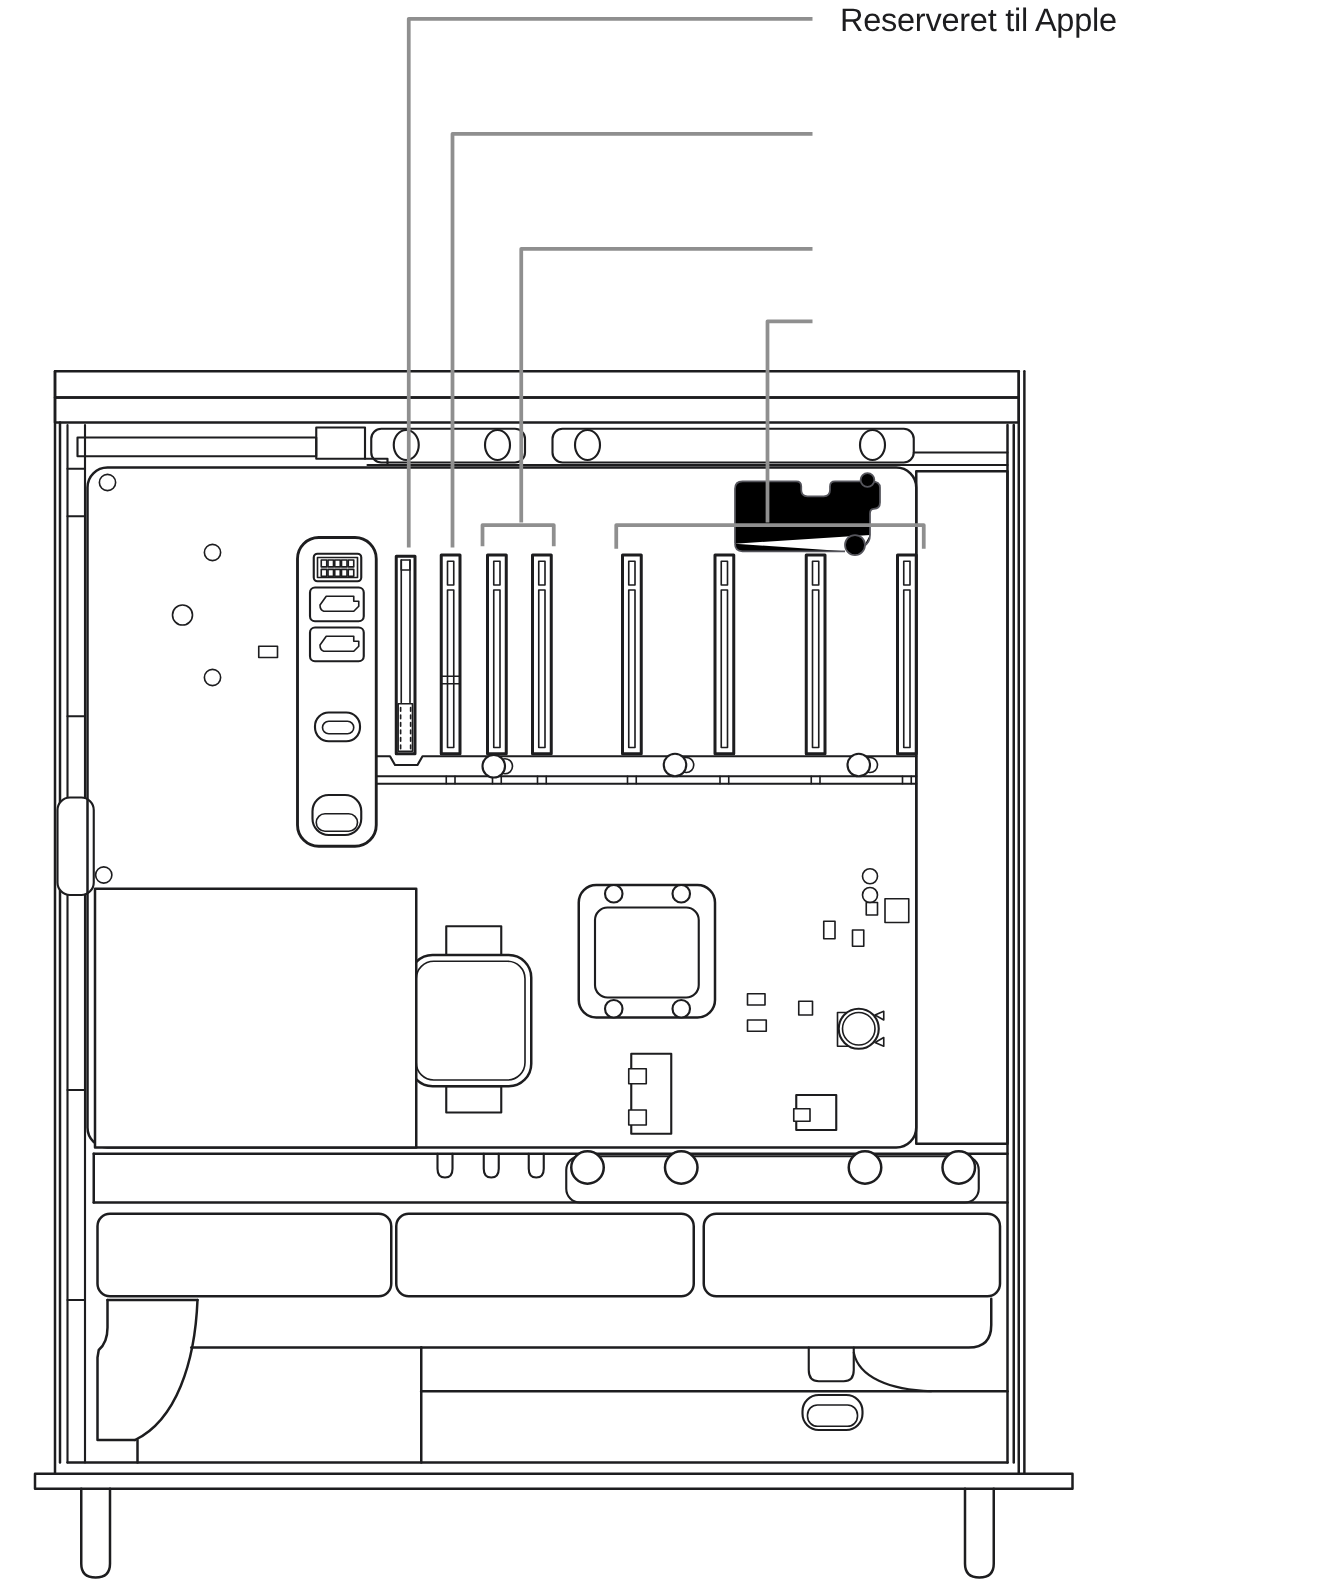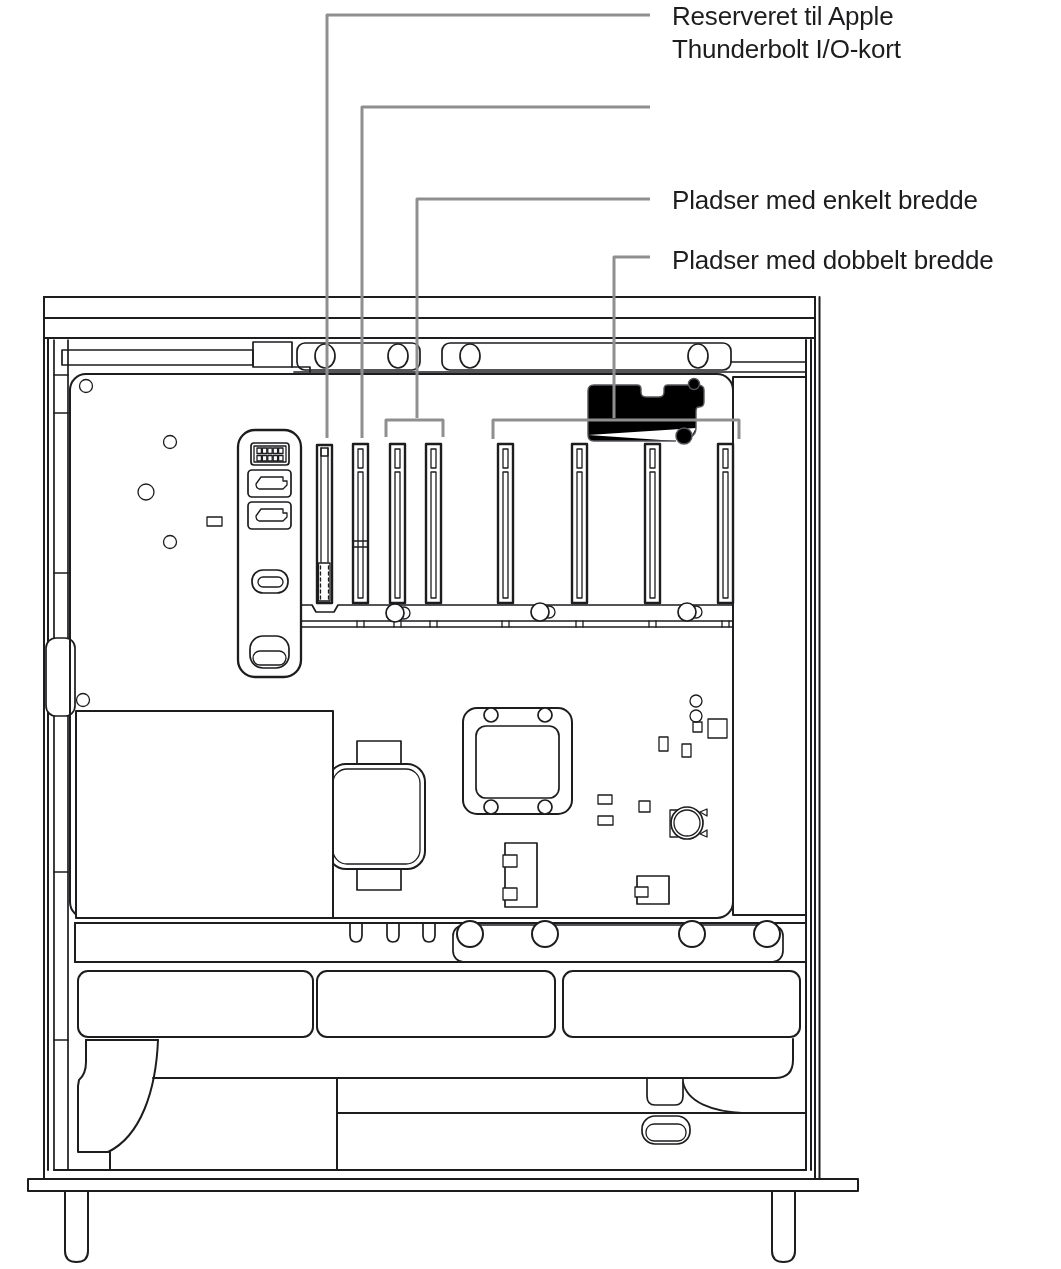--- a/index.html
+++ b/index.html
@@ -317,27 +317,20 @@
       <path class="gray" d="M650,107 H362 V438"></path>
       <path class="gray" d="M650,199 H417 V418"></path>
       <path class="gray" d="M386,437 V420 H443 V437"></path>
       <path class="gray" d="M650,257 H614 V418"></path>
       <path class="gray" d="M493,439 V420 H739 V439"></path>
     </g>
   </svg>
 
   <div class="callout-label" style="top:0px">
     <div>Reserveret til Apple</div>
-    <div>Thunderbolt I/O-kort</div>
   </div>
 
   <div class="callout-label" style="top:92px">
   </div>
 
-  <div class="callout-label" style="top:184px">
-    <div>Pladser med enkelt bredde</div>
-  </div>
-
-  <div class="callout-label" style="top:244px">
-    <div>Pladser med dobbelt bredde</div>
-  </div>
+
 
 </div>
 
 </body></html>

